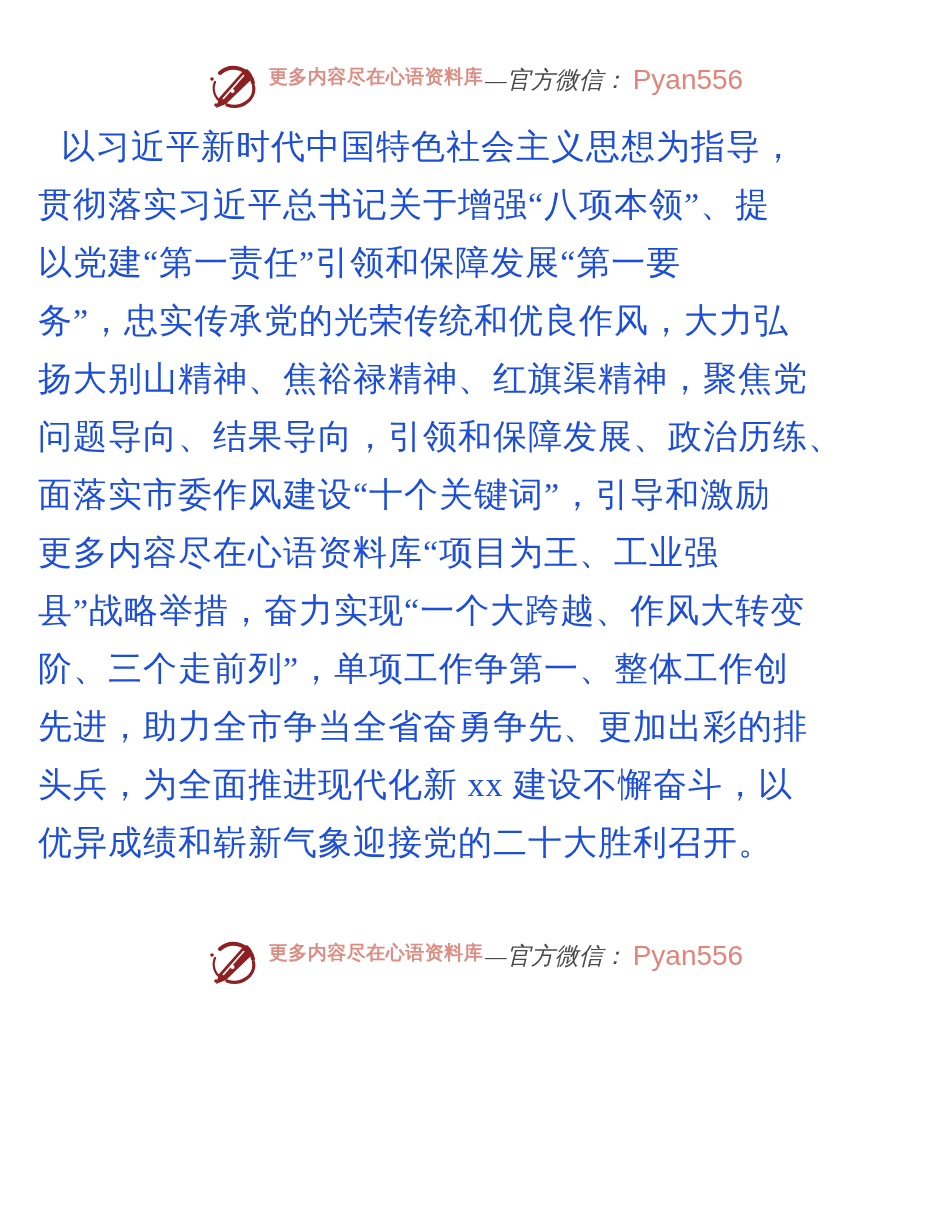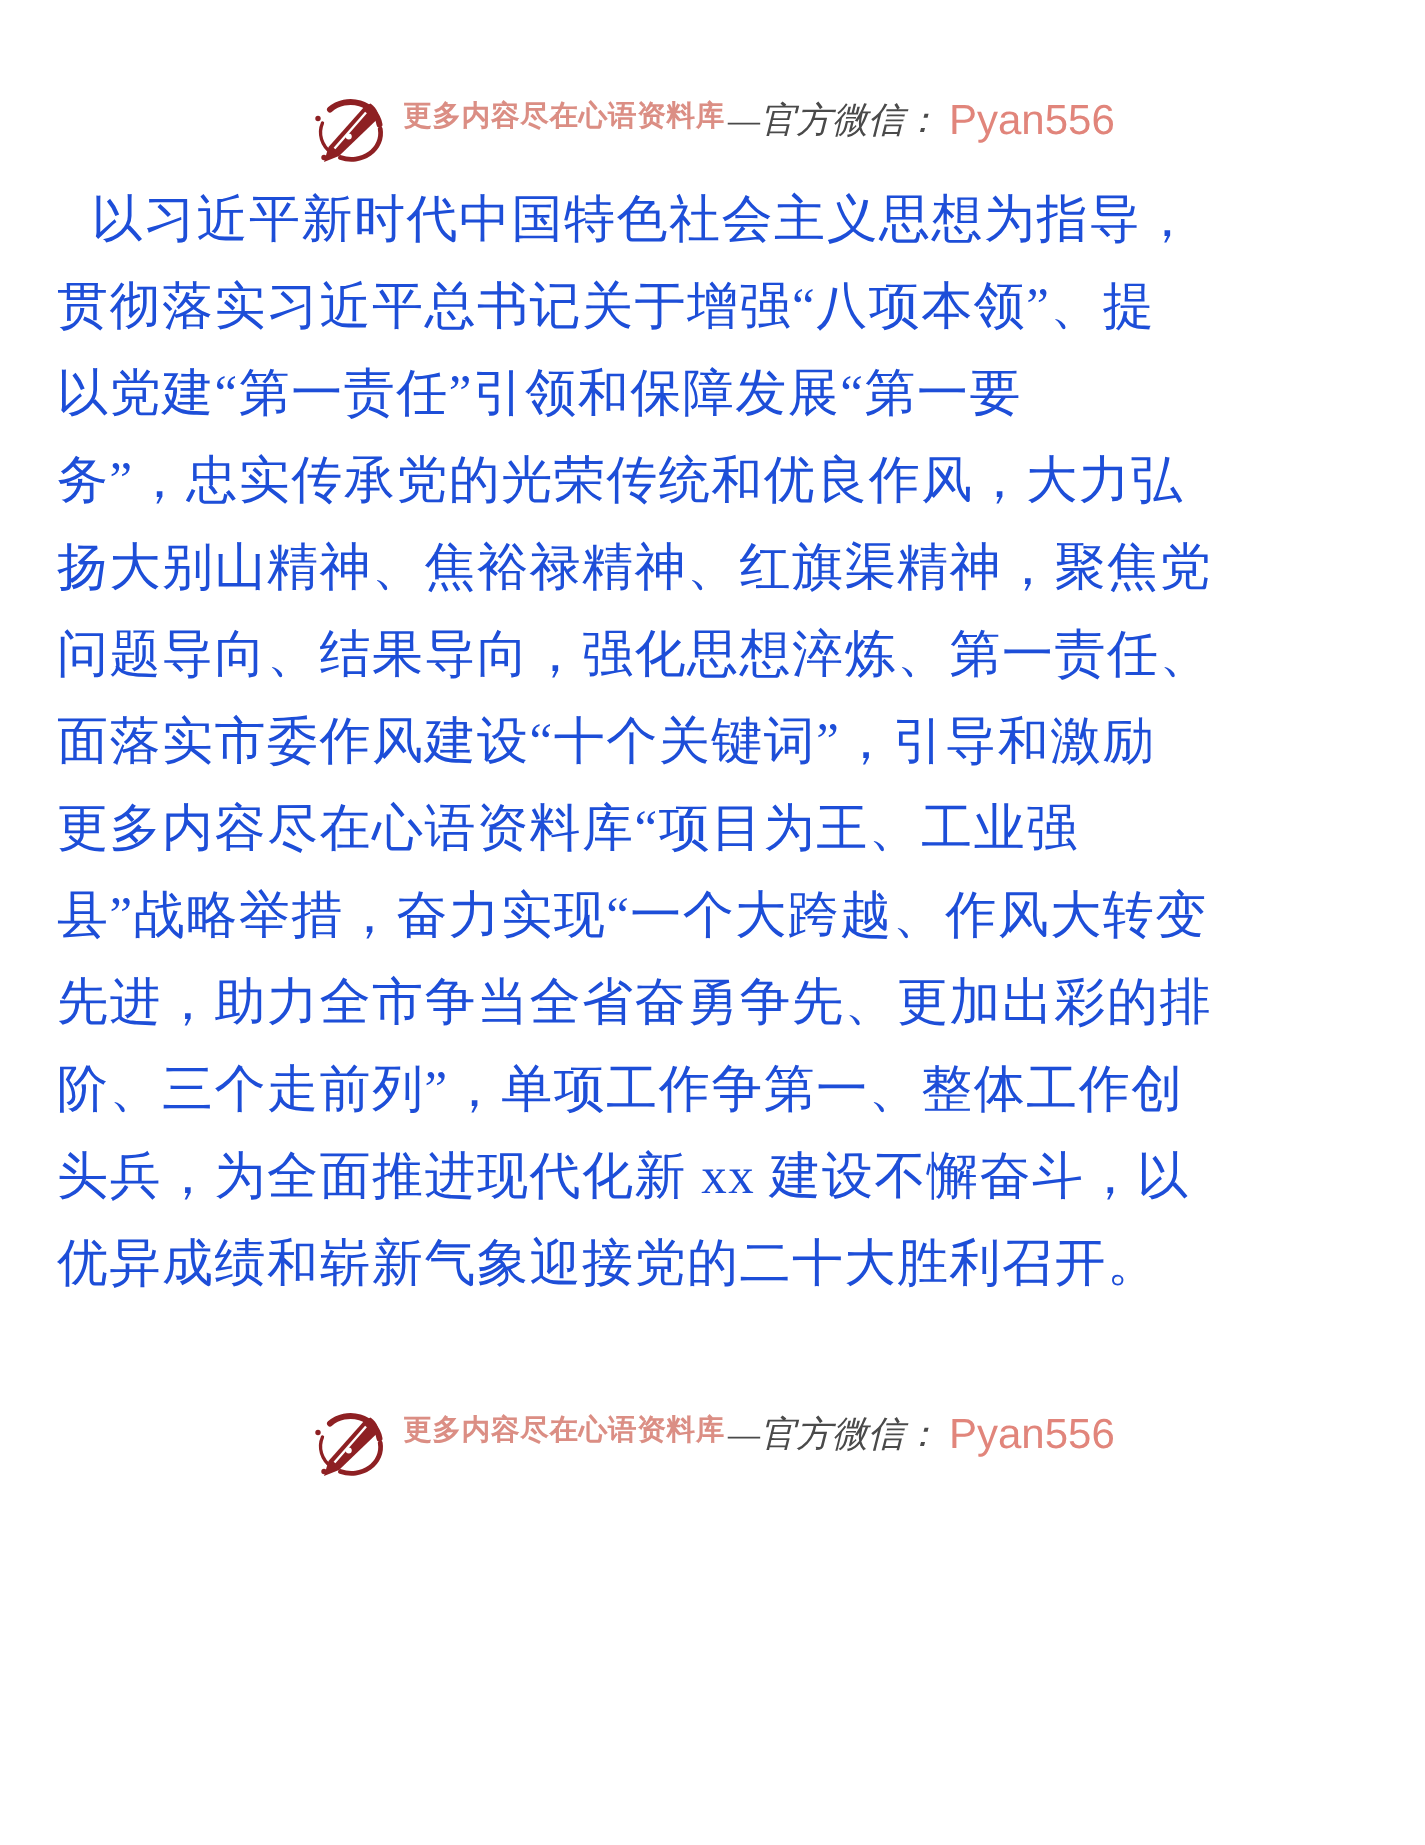--- a/index.html
+++ b/index.html
@@ -83,26 +83,26 @@
   <span class="wm-label">—官方微信：</span>
   <span class="wm-id">Pyan556</span>
 </div>
 
 <div class="doc">
   <div class="doc-line">以习近平新时代中国特色社会主义思想为指导，</div>
   <div class="doc-line">贯彻落实习近平总书记关于增强“八项本领”、提</div>
   <div class="doc-line">以党建“第一责任”引领和保障发展“第一要</div>
   <div class="doc-line">务”，忠实传承党的光荣传统和优良作风，大力弘</div>
   <div class="doc-line">扬大别山精神、焦裕禄精神、红旗渠精神，聚焦党</div>
-  <div class="doc-line">问题导向、结果导向，强化思想淬炼、第一责任、</div>
+  <div class="doc-line">问题导向、结果导向，引领和保障发展、政治历练、</div>
   <div class="doc-line">面落实市委作风建设“十个关键词”，引导和激励</div>
   <div class="doc-line">更多内容尽在心语资料库“项目为王、工业强</div>
   <div class="doc-line">县”战略举措，奋力实现“一个大跨越、作风大转变</div>
+  <div class="doc-line">阶、三个走前列”，单项工作争第一、整体工作创</div>
   <div class="doc-line">先进，助力全市争当全省奋勇争先、更加出彩的排</div>
-  <div class="doc-line">阶、三个走前列”，单项工作争第一、整体工作创</div>
   <div class="doc-line">头兵，为全面推进现代化新 xx 建设不懈奋斗，以</div>
   <div class="doc-line">优异成绩和崭新气象迎接党的二十大胜利召开。</div>
 </div>
 
 <div class="wm-row" id="footer-watermark">
   <span class="wm-logo">
     <svg viewBox="0 0 54 48" width="54" height="48" aria-hidden="true">
       <g fill="none" stroke="#8E2023" stroke-linecap="round">
         <path d="M13 9 A 19.5 17.5 0 0 1 46 19" stroke-width="4"></path>
         <path d="M46.5 22 A 19.5 17.5 0 0 1 20 41" stroke-width="3.2"></path>

